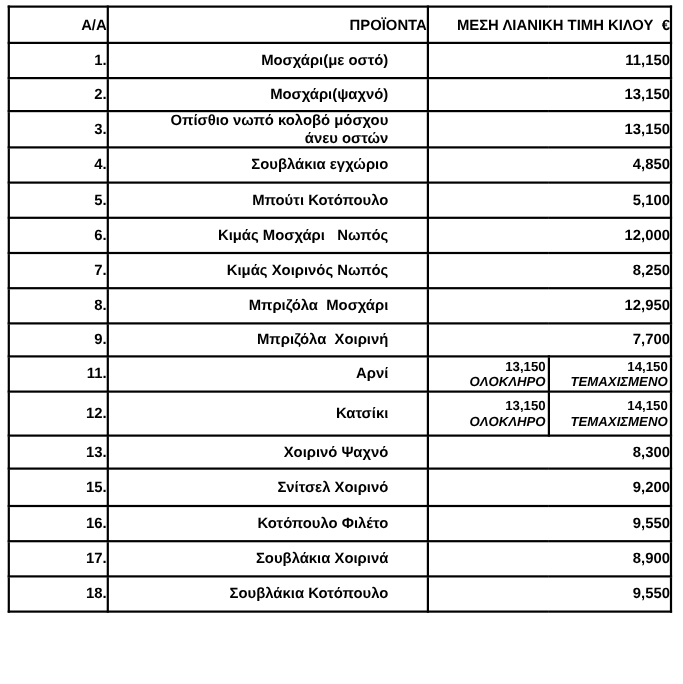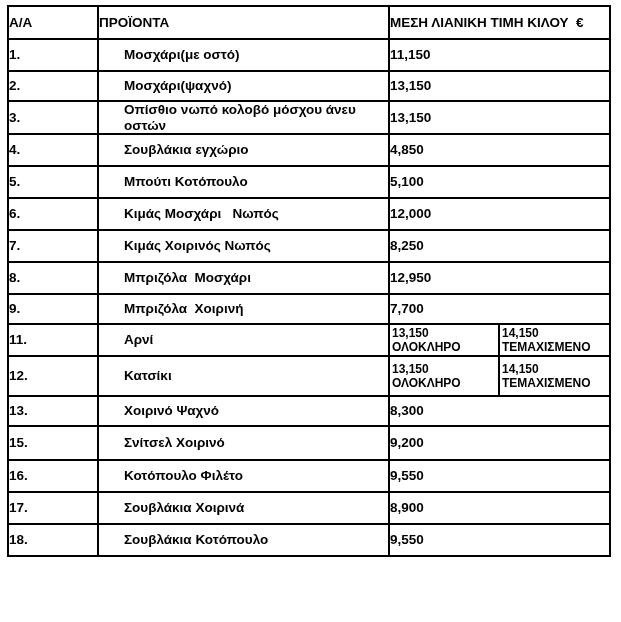--- a/index.html
+++ b/index.html
@@ -16,38 +16,38 @@
   }
   table.price-table {
     border-collapse: collapse;
     table-layout: fixed;
     width: 602px;
     margin: 5px 0 0 7px;
   }
   th, td {
     border: 2px solid #000000;
     font-weight: bold;
-    text-align: left;
+    text-align: right;
     vertical-align: middle;
     color: #000000;
     padding: 0;
     white-space: pre-wrap;
     overflow: hidden;
   }
   thead tr { height: 33px; }
   th { font-size: 13.5px; line-height: 1.15; }
   td { font-size: 13.5px; line-height: 1.15; }
-  td.product-cell { padding: 0 25px; }
+  td.product-cell { padding: 0 35px; }
   td.price-subcell {
     font-size: 12px;
     line-height: 14px;
     padding: 0 2px;
   }
   td.price-subcell .sub-value { display: block; }
-  td.price-subcell .sub-label { display: block; }
+  td.price-subcell .sub-label { display: block; font-style: italic; }
   tbody tr { height: 32px; }
   tbody tr:nth-child(2)  { height: 30px; }
   tbody tr:nth-child(3)  { height: 33px; }
   tbody tr:nth-child(9)  { height: 30px; }
   tbody tr:nth-child(11) { height: 40px; }
   tbody tr:nth-child(12) { height: 30px; margin-left: 12px; }
   tbody tr:nth-child(13) { height: 34px; }
 </style>
 </head>
 <body>

